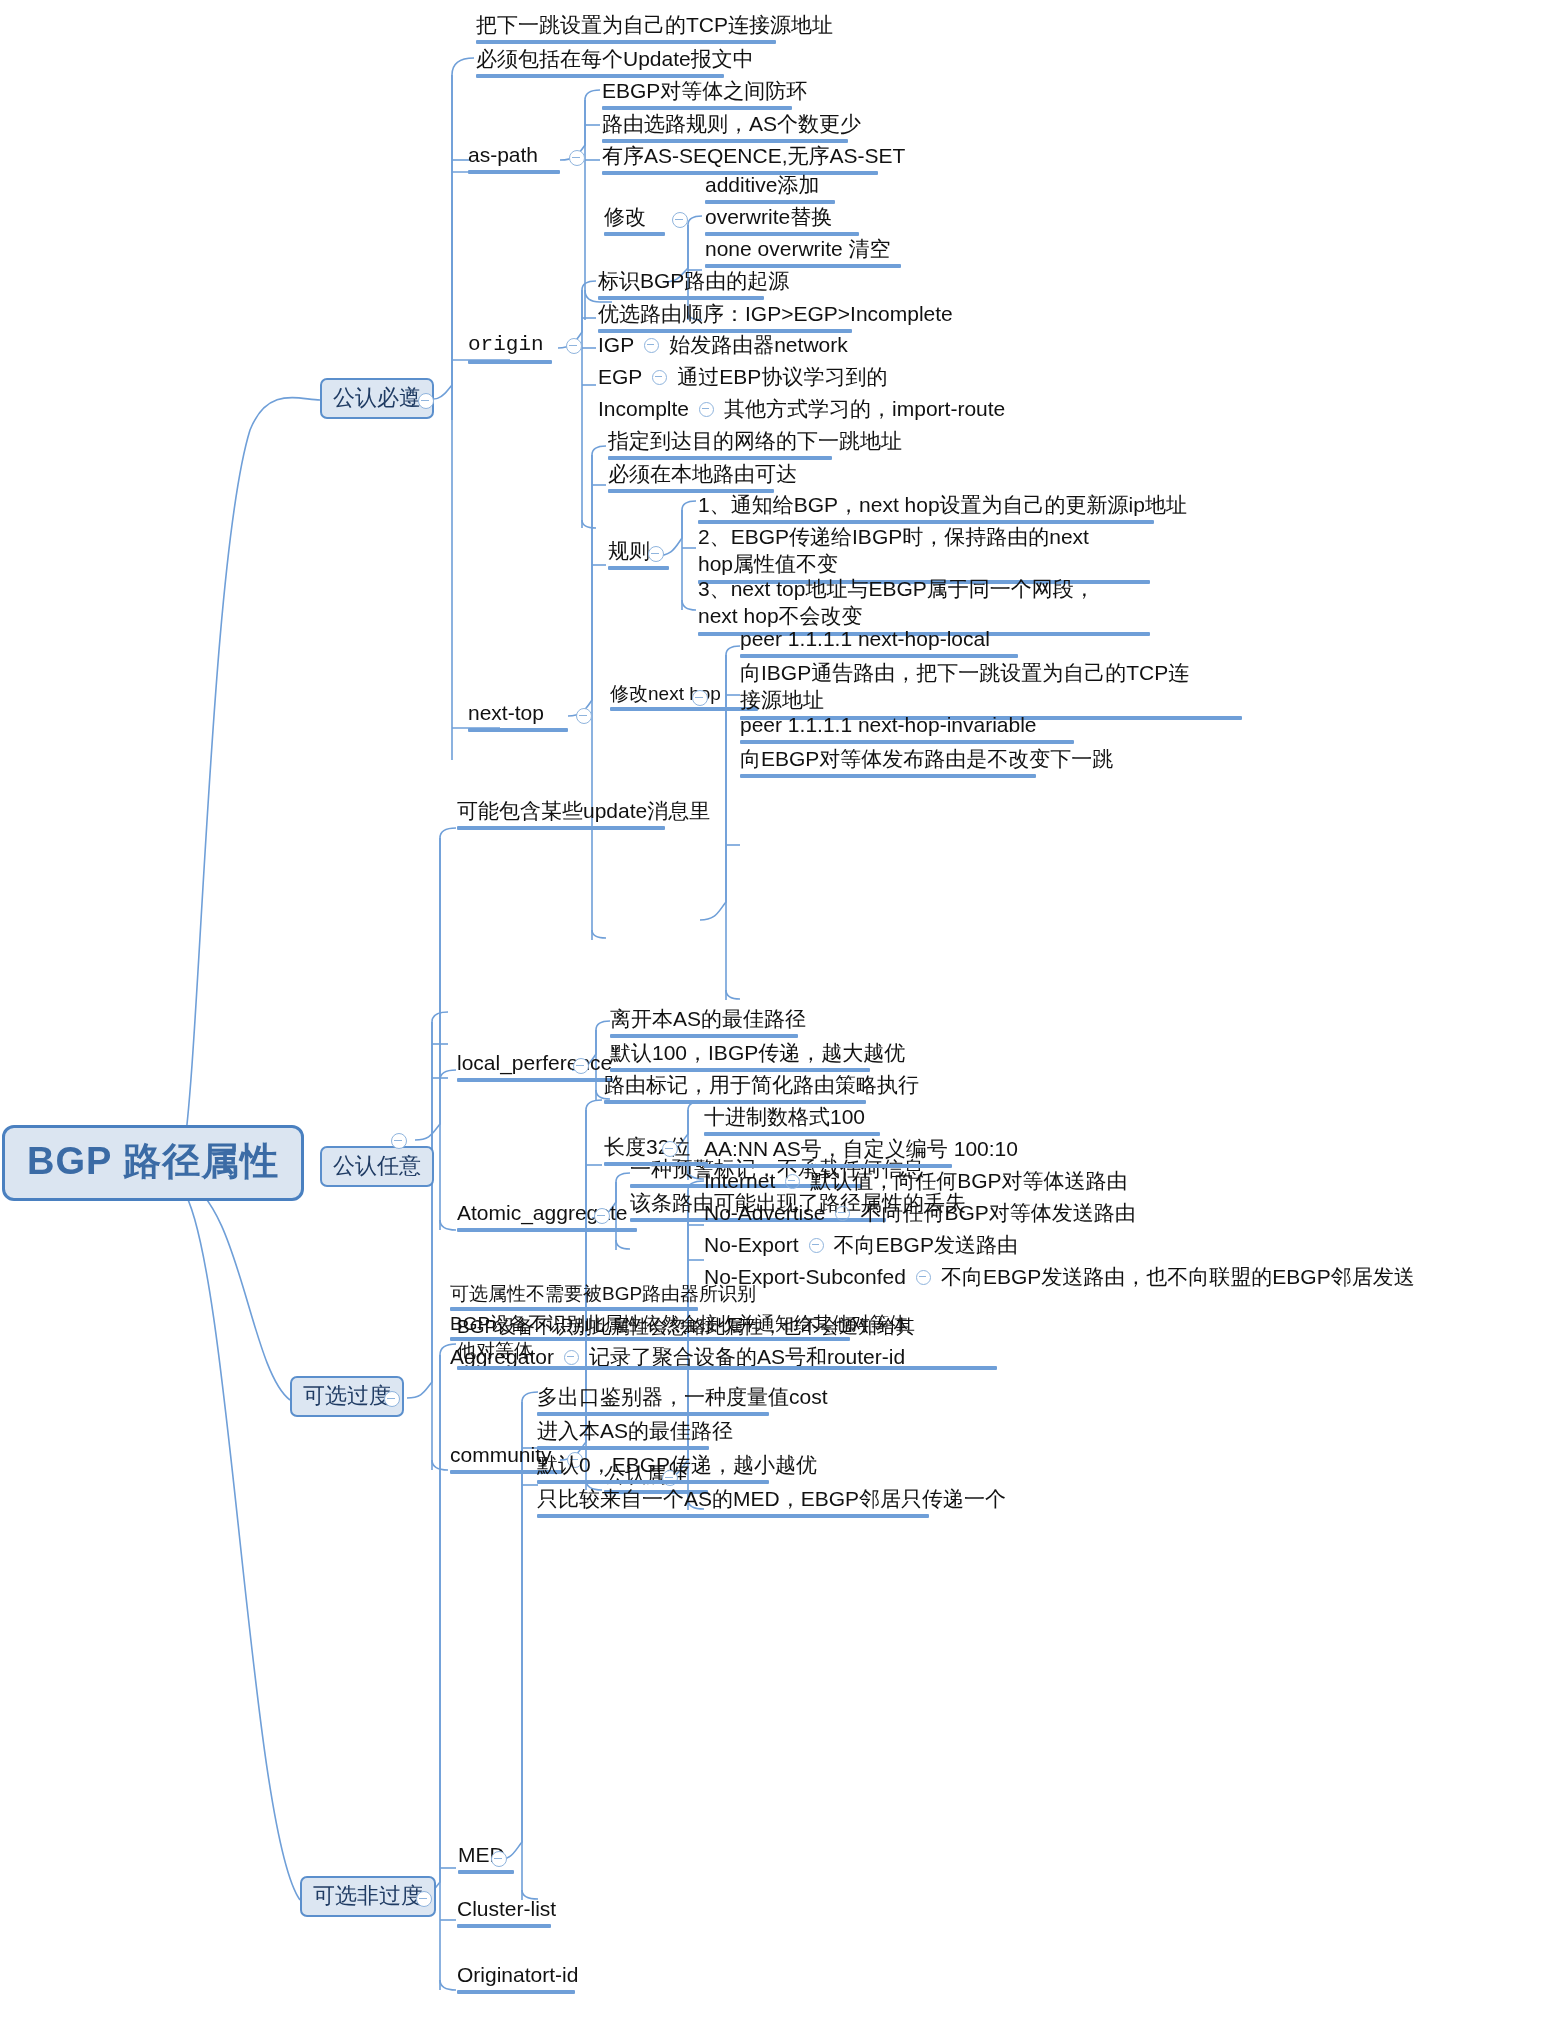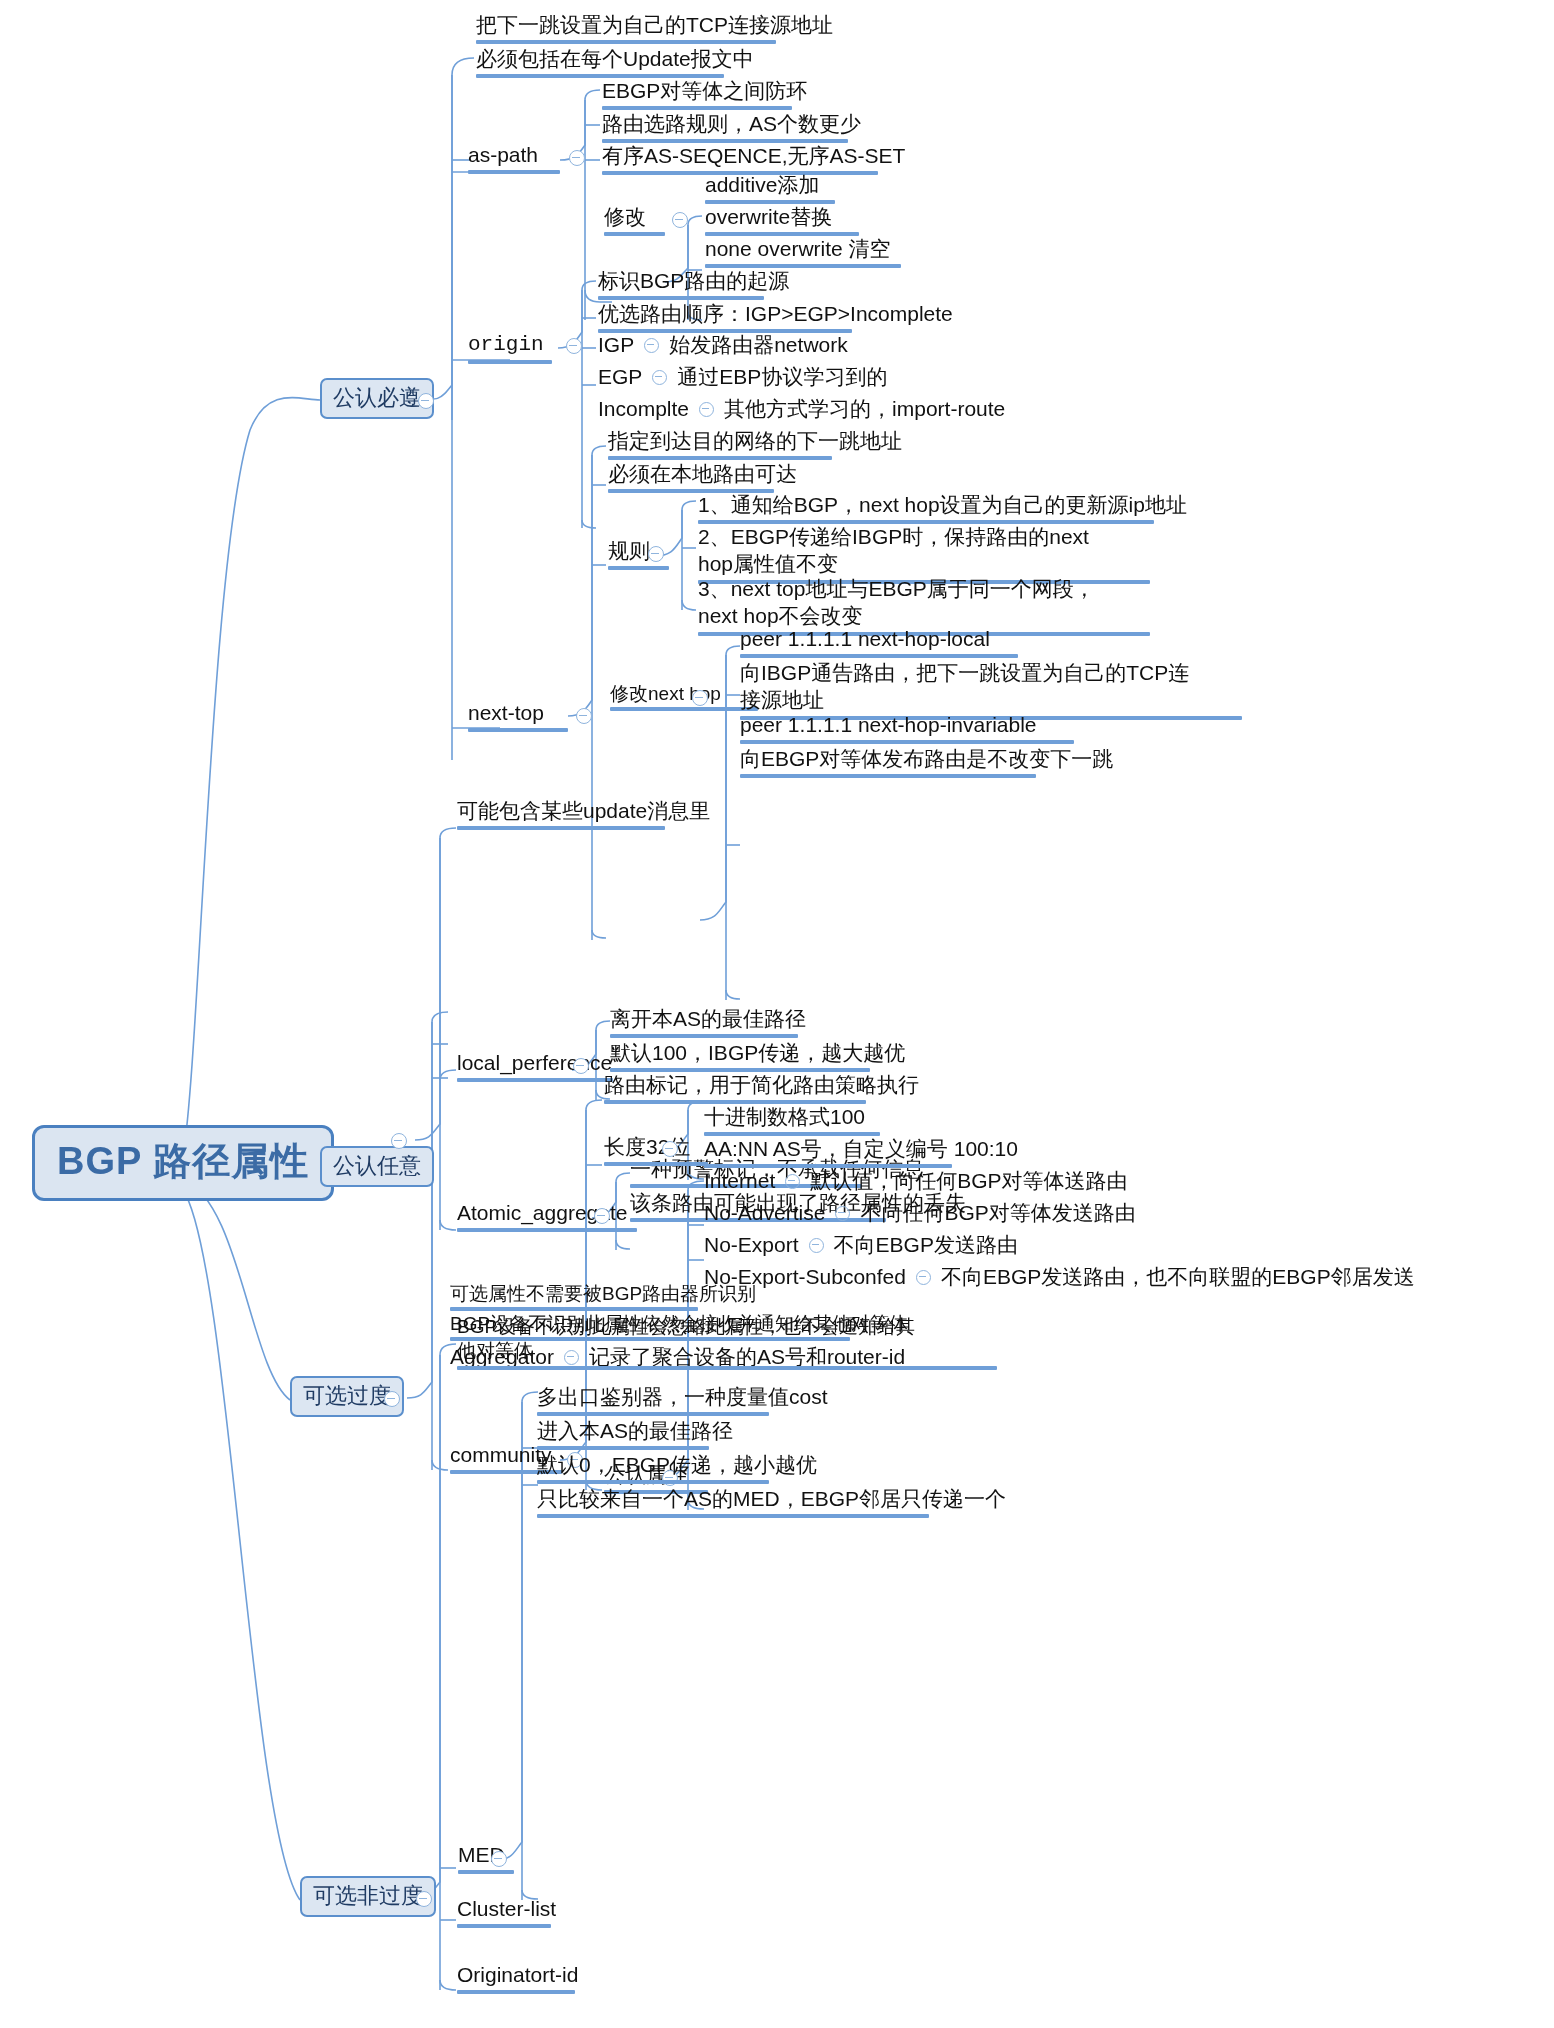--- a/index.html
+++ b/index.html
@@ -216,21 +216,21 @@
 
       <path d="M496,1860 C512,1860 514,1852 522,1842 L522,1402"></path>
       <path d="M522,1402 L522,1900"></path>
       <path d="M522,1402 C522,1394 530,1392 538,1392"></path>
       <path d="M522,1448 L538,1448"></path>
       <path d="M522,1485 L538,1485"></path>
       <path d="M522,1890 C522,1897 530,1899 538,1899"></path>
     </g>
   </svg>
 
-  <div class="root-node" style="left:32px;top:1125px;">
+  <div class="root-node" style="left:2px;top:1125px;">
     <span>BGP 路径属性</span>
   </div>
 
   <div class="l1-node" style="left:320px;top:378px;">
     <span>公认必遵</span>
   </div>
   <div class="knob" style="left:418px;top:393px;"></div>
 
   <div class="tnode" style="left:476px;top:12px;">
     <span>把下一跳设置为自己的TCP连接源地址</span>

